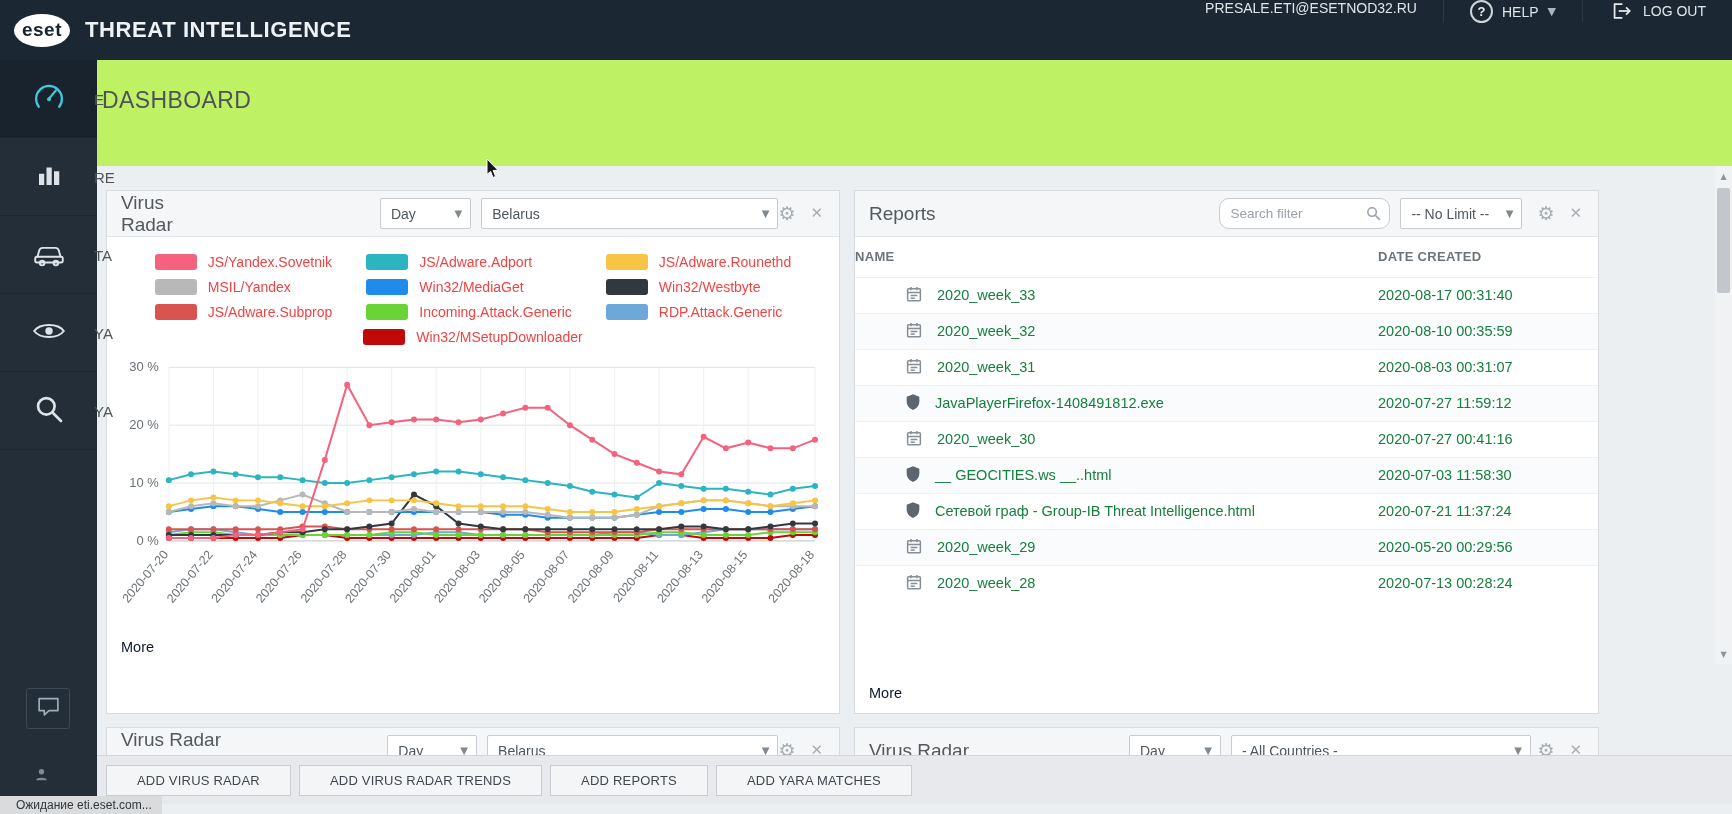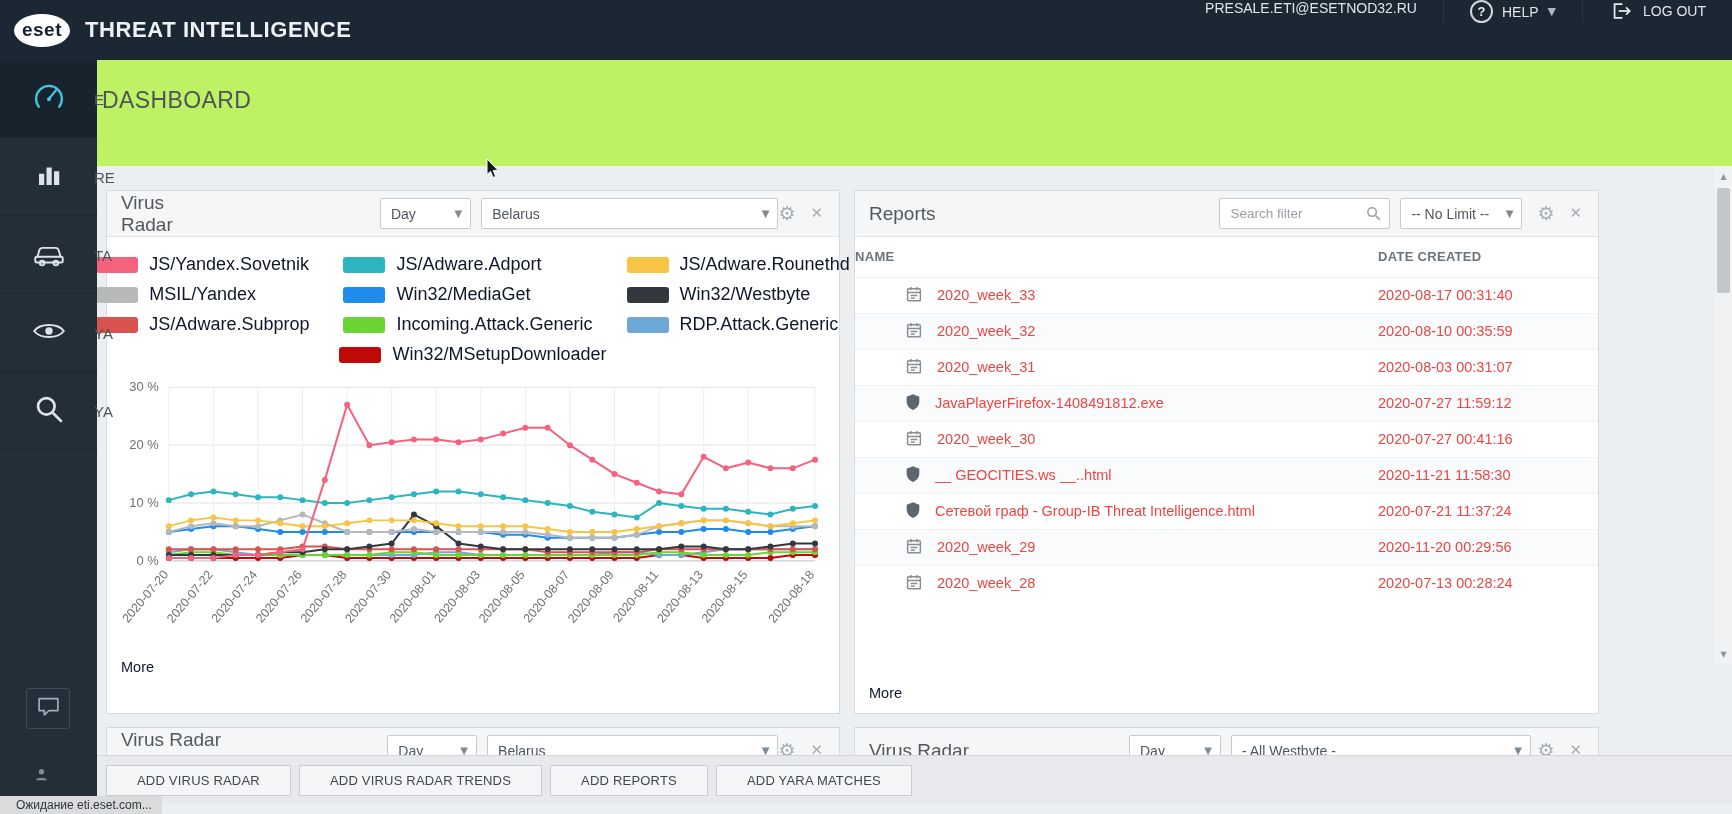--- a/index.html
+++ b/index.html
@@ -40,40 +40,40 @@
 .panel-head{height:46px;background:#f5f6f7;border-bottom:1px solid #e2e5e8;display:flex;align-items:center;padding:0 14px;flex:none;}
 .panel-title{font-size:19px;color:#53585d;font-weight:400;}
 .select{display:inline-flex;align-items:center;height:31px;background:#fff;border:1px solid #c6ccd2;border-radius:2px;padding:0 8px 0 10px;font-size:14px;color:#4e565d;cursor:pointer;}
 .sel-chev{margin-left:auto;padding-left:10px;font-size:10px;color:#828a91;font-family:"DejaVu Sans",sans-serif;}
 .w-day{width:92px;margin-left:160px;}
 .w-country{width:300px;margin-left:10px;}
 .w-limit{width:122px;margin-left:10px;}
 .ic-gear{font-size:19px;color:#a6adb3;margin-left:auto;cursor:pointer;font-family:"DejaVu Sans",sans-serif;line-height:1;}
 .ic-x{font-size:15px;color:#a6adb3;margin-left:15px;margin-right:2px;cursor:pointer;font-family:"DejaVu Sans",sans-serif;line-height:1;}
 .search-wrap{position:relative;margin-left:auto;}
-.search-wrap input{width:171px;height:31px;border:1px solid #c6ccd2;border-radius:2px;padding:0 30px 0 10px;font-size:13.5px;color:#4e565d;font-family:inherit;}
+.search-wrap input{width:171px;height:31px;border:1px solid #c6ccd2;border-radius:10px;padding:0 30px 0 10px;font-size:13.5px;color:#4e565d;font-family:inherit;}
 .search-wrap input::placeholder{color:#9aa1a7;}
 .search-wrap .search-ic{position:absolute;right:8px;top:7px;}
 
 
 .legend{display:grid;grid-template-columns:auto auto auto;justify-content:center;column-gap:34px;row-gap:9px;margin:17px 10px 2px;}
 .legend-item{display:flex;align-items:center;cursor:pointer;}
 .swatch{width:42px;height:16px;border-radius:3px;margin-right:11px;flex:none;}
-.legend-label{font-size:18px;color:#0f172a;}
+.legend-label{font-size:14px;color:#ef4444;}
 .legend-item.span-all{grid-column:1/-1;justify-self:center;}
 .chart-wrap{margin:8px 4px 0;}
 .more{display:inline-block;font-size:14.5px;color:#0f172a;margin:8px 0 12px 14px;text-decoration:none;cursor:pointer;}
 
 
 .rp-body{display:flex;flex-direction:column;flex:1;min-height:0;}
 .rp-table{border-collapse:collapse;width:100%;}
 .rp-table thead th{font-size:13px;color:#6d7479;text-align:left;font-weight:bold;height:40px;letter-spacing:.3px;}
 .rp-table th.col-name{}
 .rp-table th.col-date{width:220px;}
-.rp-table tbody td{height:36px;font-size:14.5px;color:#ef4444;border-top:1px solid #eff1f3;}
+.rp-table tbody td{height:36px;font-size:14.5px;color:#15803d;border-top:1px solid #eff1f3;}
 .rp-table tbody tr:nth-child(even){background:#fafbfc;}
 .rp-table td.cell-name{padding-left:50px;}
 .name-inner{display:flex;align-items:center;gap:14px;}
 .rp-more{margin-top:auto;}
 
 
 .toolbar{position:absolute;left:97px;right:0;bottom:10px;height:49px;background:#e7e9ec;border-top:1px solid #d2d6d9;display:flex;align-items:center;padding-left:9px;gap:8px;z-index:6;}
 .tb-btn{height:31px;padding:0 30px;background:#f3f5f6;border:1px solid #c7cdd2;color:#41474d;font-size:13px;font-family:inherit;letter-spacing:.2px;cursor:pointer;}
 
 
@@ -689,21 +689,21 @@
             </tr>
             <tr>
               <td class="cell-name">
                 <div class="name-inner">
                   <span><svg width="16" height="18" viewBox="0 0 24 26" fill="#5d656e">
                       <path d="M12 1.5 L21.5 5 V12 C21.5 18.5 17.5 23 12 25 C6.5 23 2.5 18.5 2.5 12 V5 Z"></path>
                     </svg></span>
                   <span>__ GEOCITIES.ws __..html</span>
                 </div>
               </td>
-              <td class="cell-date">2020-11-21 11:58:30</td>
+              <td class="cell-date">2020-07-03 11:58:30</td>
             </tr>
             <tr>
               <td class="cell-name">
                 <div class="name-inner">
                   <span><svg width="16" height="18" viewBox="0 0 24 26" fill="#5d656e">
                       <path d="M12 1.5 L21.5 5 V12 C21.5 18.5 17.5 23 12 25 C6.5 23 2.5 18.5 2.5 12 V5 Z"></path>
                     </svg></span>
                   <span>Сетевой граф - Group-IB Threat Intelligence.html</span>
                 </div>
               </td>
@@ -716,21 +716,21 @@
                       <rect x="3.5" y="5" width="17" height="16" rx="1.5"></rect>
                       <line x1="3.5" y1="10" x2="20.5" y2="10"></line>
                       <line x1="8" y1="2.5" x2="8" y2="7"></line>
                       <line x1="16" y1="2.5" x2="16" y2="7"></line>
                       <line x1="7.5" y1="14" x2="16.5" y2="14"></line>
                       <line x1="7.5" y1="17.5" x2="13" y2="17.5"></line>
                     </svg></span>
                   <span>2020_week_29</span>
                 </div>
               </td>
-              <td class="cell-date">2020-11-20 00:29:56</td>
+              <td class="cell-date">2020-05-20 00:29:56</td>
             </tr>
             <tr>
               <td class="cell-name">
                 <div class="name-inner">
                   <span><svg width="18" height="18" viewBox="0 0 24 24" fill="none" stroke="#878e95" stroke-width="2">
                       <rect x="3.5" y="5" width="17" height="16" rx="1.5"></rect>
                       <line x1="3.5" y1="10" x2="20.5" y2="10"></line>
                       <line x1="8" y1="2.5" x2="8" y2="7"></line>
                       <line x1="16" y1="2.5" x2="16" y2="7"></line>
                       <line x1="7.5" y1="14" x2="16.5" y2="14"></line>
@@ -764,21 +764,21 @@
   </section>
 
   <section class="panel h-cut">
     <header class="panel-head">
       <h2 class="panel-title">Virus Radar</h2>
       <div class="select w-day">
         <span>Day</span>
         <span class="sel-chev">▼</span>
       </div>
       <div class="select w-country">
-        <span>- All Westbyte -</span>
+        <span>- All Countries -</span>
         <span class="sel-chev">▼</span>
       </div>
       <span class="ic-gear">⚙</span>
       <span class="ic-x">✕</span>
     </header>
   </section>
 
 </div>
 
 <div class="toolbar" id="toolbar">

